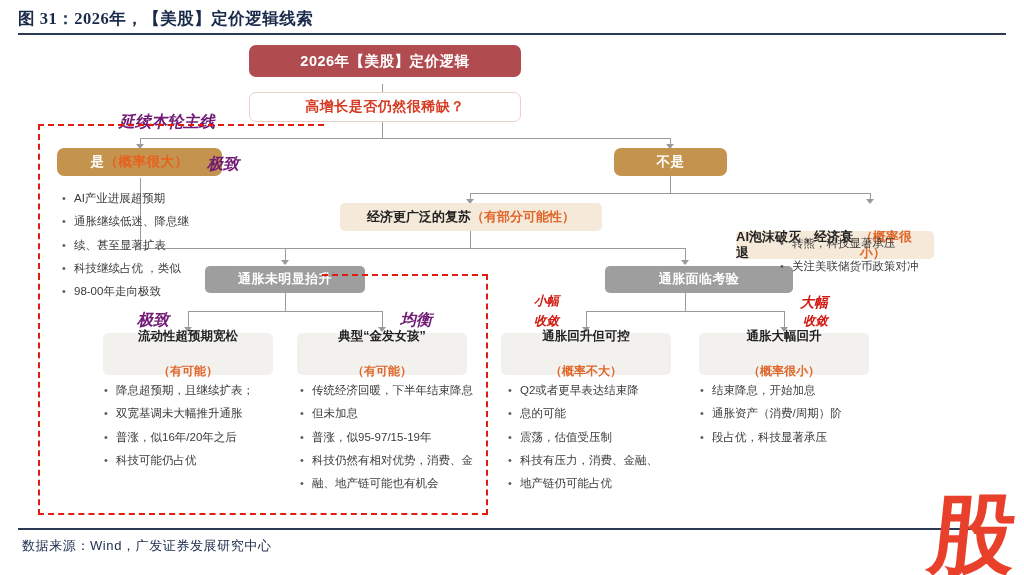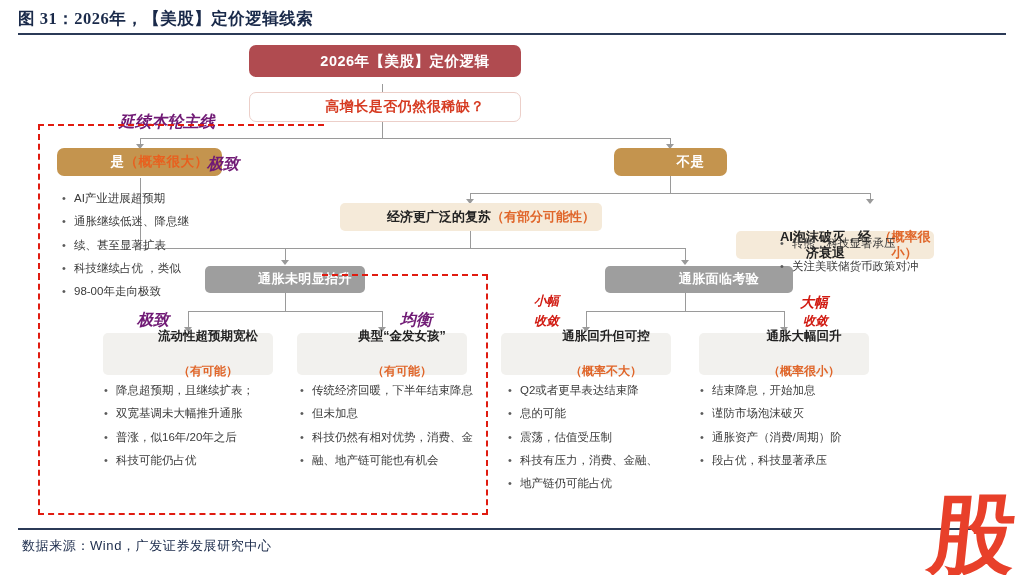--- a/index.html
+++ b/index.html
@@ -41,21 +41,21 @@
     font-family: "DejaVu Sans", sans-serif;
     font-size: 86px; font-weight: bold; color: #e8402a;
     line-height: .85; letter-spacing: -2px;
     transform: skewX(-6deg);
   }
 
   
   .node {
     position: absolute;
     display: flex; align-items: center; justify-content: center;
-    text-align: center; font-weight: bold; line-height: 1.25; padding-left: 40px;
+    text-align: left; font-weight: bold; line-height: 1.25;
   }
   .node-root {
     background: #b04b50; color: #ffffff;
     border-radius: 7px; font-size: 14.5px; letter-spacing: .5px;
   }
   .node-q {
     background: #ffffff; color: #d63b22;
     border: 1.6px solid #eccfc9; border-radius: 7px;
     font-size: 14px; letter-spacing: .5px;
   }
@@ -236,35 +236,35 @@
 <ul class="blist" style="left:104px; top:380px; width:190px;">
   <li>降息超预期，且继续扩表；</li>
   <li style="list-style:none; padding-left:12px;">双宽基调未大幅推升通胀</li>
   <li>普涨，似16年/20年之后</li>
   <li>科技可能仍占优</li>
 </ul>
 
 <ul class="blist" style="left:300px; top:380px; width:200px;">
   <li>传统经济回暖，下半年结束降息</li>
   <li style="list-style:none; padding-left:12px;">但未加息</li>
+  <li>普涨，似95-97/15-19年</li>
   <li>科技仍然有相对优势，消费、金</li>
   <li style="list-style:none; padding-left:12px;">融、地产链可能也有机会</li>
 </ul>
 
 <ul class="blist" style="left:508px; top:380px; width:190px;">
   <li>Q2或者更早表达结束降</li>
   <li style="list-style:none; padding-left:12px;">息的可能</li>
   <li>震荡，估值受压制</li>
   <li>科技有压力，消费、金融、</li>
   <li style="list-style:none; padding-left:12px;">地产链仍可能占优</li>
 </ul>
 
 <ul class="blist" style="left:700px; top:380px; width:195px;">
   <li>结束降息，开始加息</li>
-  <li>谨防市场泡沫破灭</li>
   <li>通胀资产（消费/周期）阶</li>
   <li style="list-style:none; padding-left:12px;">段占优，科技显著承压</li>
 </ul>
 
 <div class="dashframe" style="left:38px; top:124px; width:286px; height:155px; border-bottom:none; border-right:none;"></div>
 <div class="dashframe" style="left:38px; top:279px; width:286px; height:1px; border:none; border-top:2.5px dashed #e01b10; opacity:0;"></div>
 <div class="dashframe" style="left:322px; top:124px; width:1px; height:155px; border:none; border-left:2.5px dashed #e01b10; opacity:0;"></div>
 <div class="dashframe" style="left:38px; top:274px; width:450px; height:241px; border-top:none;"></div>
 <div class="dashframe" style="left:322px; top:274px; width:166px; height:1px; border:none; border-top:2.5px dashed #e01b10;"></div>
 

